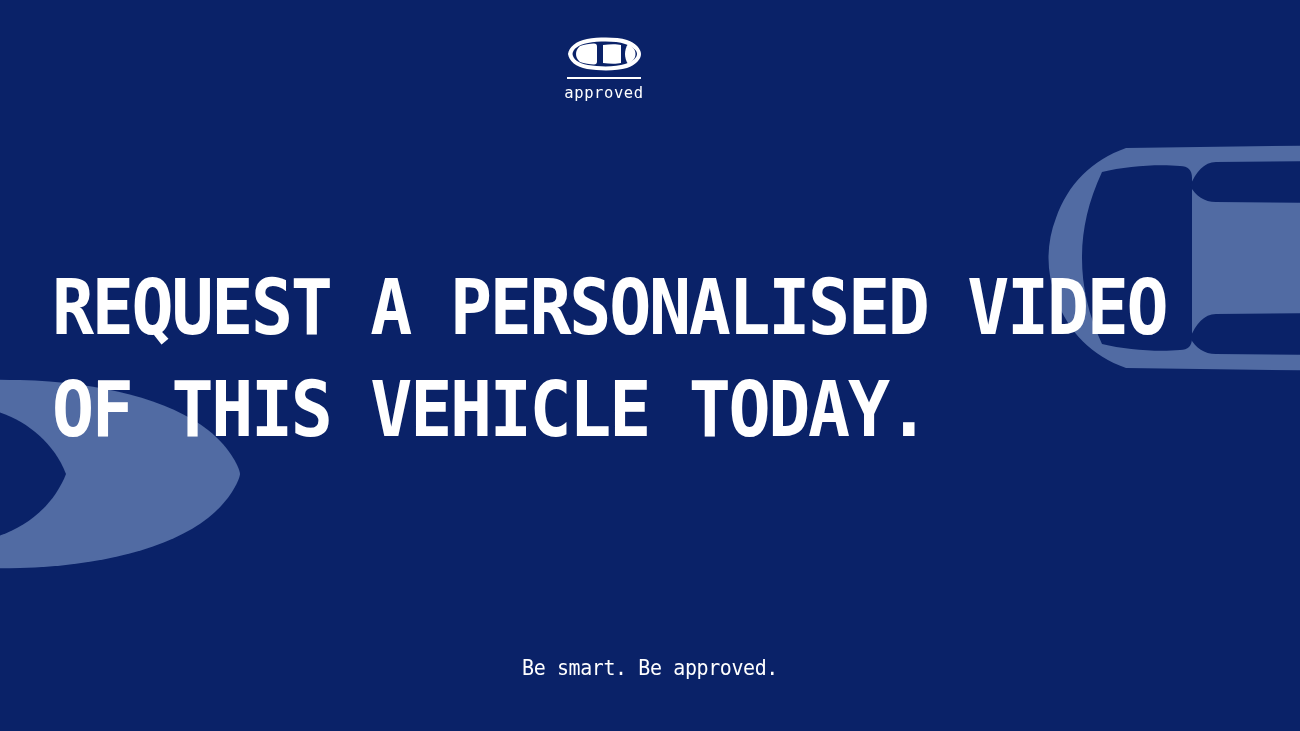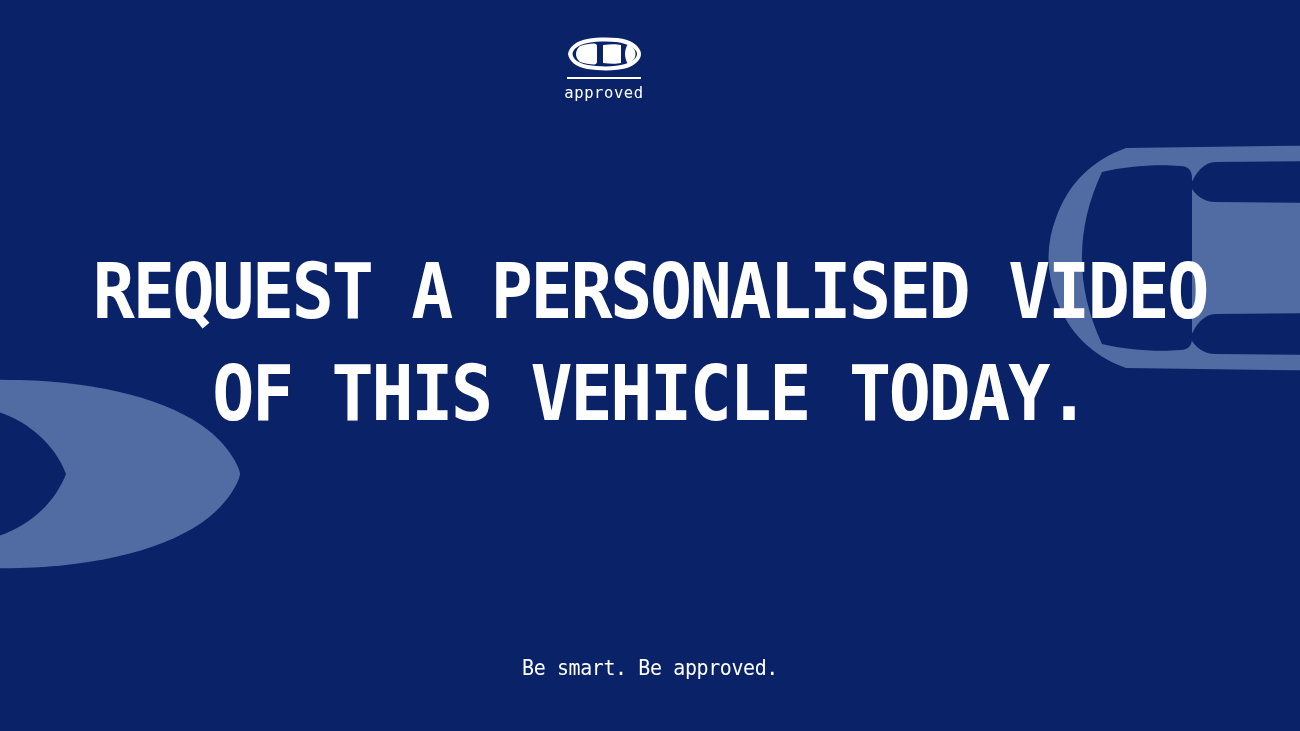--- a/index.html
+++ b/index.html
@@ -61,24 +61,24 @@
     font-size: 15.5px;
     letter-spacing: 0.6px;
     font-family: "DejaVu Sans Mono", monospace;
     font-weight: 400;
     line-height: 1;
   }
 
   
   #headline {
     position: absolute;
-    top: 252px;
+    top: 268px;
     left: 0;
     width: 1300px;
-    text-align: center;
+    text-align: left;
     color: #ffffff;
   }
   .headline-line {
     display: block;
     font-family: "DejaVu Sans Mono", monospace;
     font-weight: bold;
     white-space: nowrap;
     text-transform: uppercase;
   }
   #headline-line-1 {

